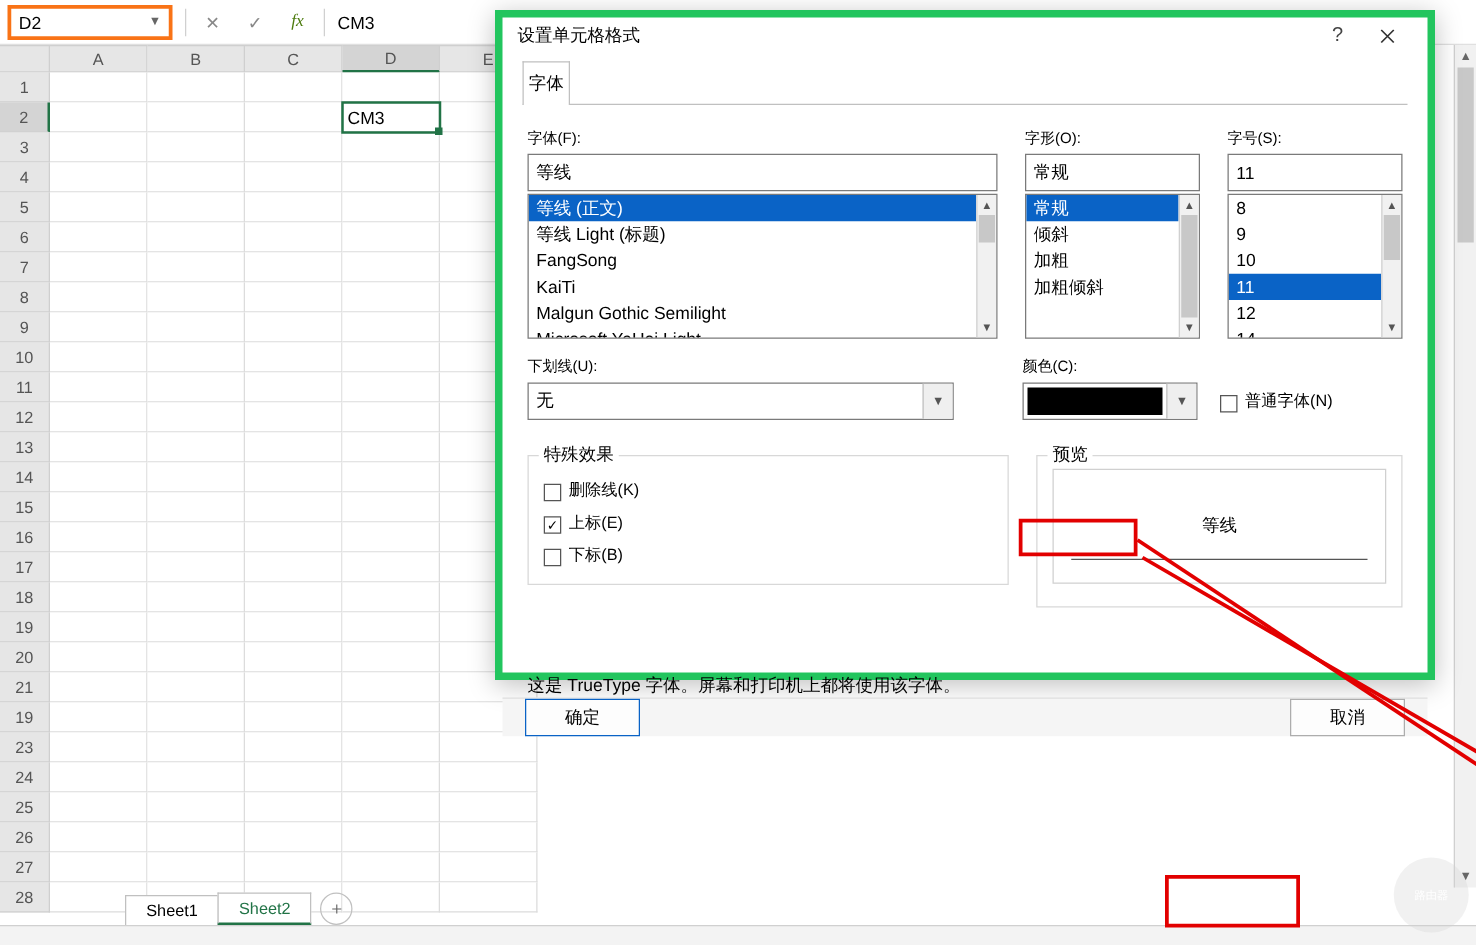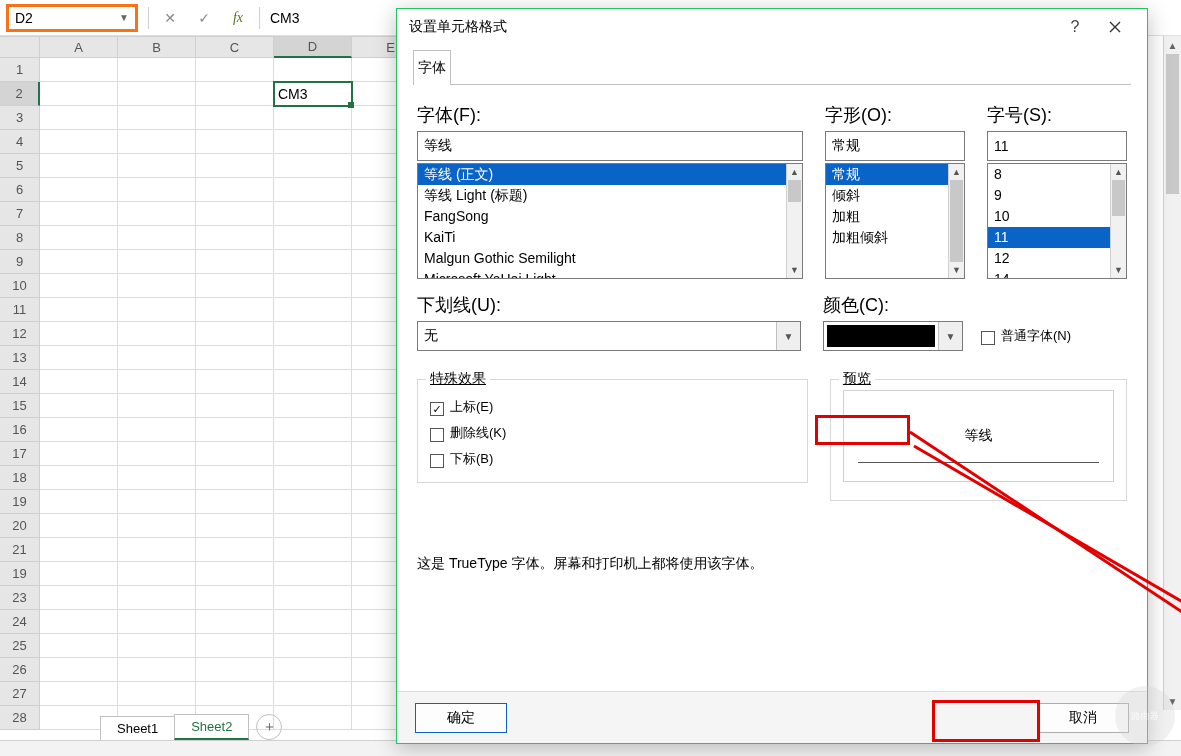--- a/index.html
+++ b/index.html
@@ -31,59 +31,59 @@
 .sheet-tabs { position:absolute; left:0; bottom:16px; height:30px; display:flex; align-items:flex-end; padding-left:100px; }
 .tab { padding:4px 16px; border:1px solid #c0c0c0; border-bottom:none; background:#fff; font-size:13px; margin-right:-1px; }
 .tab.active { border-bottom:2px solid #217346; color:#217346; }
 .tab-add { width:26px; height:26px; display:flex; align-items:center; justify-content:center; border:1px solid #c0c0c0; border-radius:50%; margin-left:8px; font-size:14px; color:#666; }
 .scrollbar-v { position:absolute; right:0; top:36px; bottom:46px; width:18px; background:#f1f1f1; border-left:1px solid #d0d0d0; }
 .scroll-up, .scroll-down { height:18px; display:flex; align-items:center; justify-content:center; color:#666; font-size:10px; }
 .scroll-thumb { position:absolute; top:18px; left:2px; right:2px; height:140px; background:#c8c8c8; }
 .status-bar { position:absolute; left:0; right:0; bottom:0; height:16px; background:#f3f3f3; border-top:1px solid #d0d0d0; }
 
 
-.dialog { position:absolute; left:396px; top:8px; width:752px; height:736px; background:#fff; border:1px solid #22c55e; box-shadow:0 4px 20px rgba(0,0,0,.25); display:flex; flex-direction:column; }
+.dialog { position:absolute; left:396px; top:8px; width:752px; height:536px; background:#fff; border:6px solid #22c55e; box-shadow:0 4px 20px rgba(0,0,0,.25); display:flex; flex-direction:column; }
 .dlg-title { height:36px; display:flex; align-items:center; justify-content:space-between; padding:0 12px; font-size:14px; }
 .dlg-title .right { display:flex; align-items:center; }
 .dlg-title .help, .dlg-title .close { width:40px; height:30px; display:flex; align-items:center; justify-content:center; font-size:16px; color:#444; }
 .dlg-title .close svg { width:12px; height:12px; }
 .dlg-body { flex:1; padding:4px 16px 0; position:relative; }
 .tabstrip { display:flex; border-bottom:1px solid #c0c0c0; }
 .tabstrip .tabbtn { padding:8px 4px; font-size:14px; background:#fff; border:1px solid transparent; border-bottom:none; }
 .tabstrip .tabbtn.active { border-color:#c0c0c0; position:relative; top:1px; background:#fff; }
 
 .form-area { padding:18px 4px 0; position:relative; }
 .cols { display:flex; gap:22px; }
 .col-font { flex:1; }
 .col-style { width:140px; }
 .col-size { width:140px; }
-.fld-label { font-size:18px; margin-bottom:4px; }
+.fld-label { font-size:12px; margin-bottom:4px; }
 .txtbox { width:100%; height:30px; border:1px solid #7a7a7a; padding:0 6px; font-size:14px; display:flex; align-items:center; background:#fff; }
 .listbox { width:100%; height:116px; border:1px solid #7a7a7a; overflow:hidden; margin-top:2px; position:relative; background:#fff; }
 .listbox .opts { position:absolute; inset:0 16px 0 0; overflow:hidden; }
 .listbox .opt { padding:1px 6px; font-size:14px; line-height:19px; white-space:nowrap; }
 .listbox .opt.sel { background:#0a63c6; color:#fff; }
 .listbox .sb { position:absolute; right:0; top:0; bottom:0; width:16px; background:#f1f1f1; border-left:1px solid #d0d0d0; }
 .listbox .sb .up, .listbox .sb .dn { height:16px; display:flex; align-items:center; justify-content:center; font-size:9px; color:#555; }
 .listbox .sb .th { position:absolute; left:1px; right:1px; background:#c8c8c8; }
 
 .row2 { display:flex; gap:22px; margin-top:14px; }
 .col-underline { flex:1; }
-.col-color { width:304px; }
+.col-color { width:304px;margin-left:33px; }
 .combo { width:100%; height:30px; border:1px solid #7a7a7a; display:flex; align-items:center; justify-content:space-between; padding:0 6px; font-size:14px; background:#fff; }
 .combo .dd { width:24px; height:28px; margin-right:-6px; display:flex; align-items:center; justify-content:center; border-left:1px solid #c0c0c0; font-size:10px; color:#555; background:#efefef; }
 .color-combo { width:140px; height:30px; border:1px solid #7a7a7a; display:flex; align-items:center; background:#fff; }
 .color-swatch { flex:1; margin:3px; background:#000; height:22px; }
 .color-combo .dd { width:24px; height:28px; display:flex; align-items:center; justify-content:center; border-left:1px solid #c0c0c0; font-size:10px; color:#555; background:#efefef; }
 .chk-row { display:flex; align-items:flex-end; margin-top:8px; }
 .chk { width:14px; height:14px; border:1px solid #555; margin-right:6px; display:flex; align-items:center; justify-content:center; font-size:11px; }
 .chk.checked::after { content:'✓'; }
 
 .fieldset { border:1px solid #d8d8d8; padding:10px 12px 14px; margin-top:14px; position:relative; }
-.fieldset .legend { position:absolute; top:-10px; left:8px; background:#fff; padding:0 4px; font-size:14px;text-decoration:underline; }
+.fieldset .legend { position:absolute; top:-10px; left:8px; background:#fff; padding:0 4px; font-size:14px; }
 .effects-preview { display:flex; gap:22px; margin-top:14px; }
 .effects { width:400px; }
 .preview { width:304px; }
 .preview-box { border:1px solid #d0d0d0; height:92px; display:flex; align-items:center; justify-content:center; position:relative; }
 .preview-box .baseline { position:absolute; left:14px; right:14px; bottom:18px; border-top:1px solid #555; }
 .preview-box .sample { position:relative; z-index:1; font-size:14px; }
 .hint { margin-top:54px; font-size:14px; }
 
 .dlg-footer { height:52px; border-top:1px solid #dedede; display:flex; align-items:center; justify-content:space-between; padding:0 18px; background:#f5f5f5; gap:12px; }
 .btn { min-width:92px; height:30px; border:1px solid #adadad; background:#fdfdfd; font-size:14px; display:flex; align-items:center; justify-content:center; }
@@ -462,27 +462,27 @@
               <span>普通字体(N)</span>
             </div>
           </div>
         </div>
       </div>
 
       <div class="effects-preview">
         <div class="effects">
           <div class="fieldset">
             <div class="legend">特殊效果</div>
+            <div class="chk-row">
+              <div class="chk"></div>
+              <span>删除线(K)</span>
+            </div>
             <div class="chk-row" id="sup-row">
               <div class="chk checked"></div>
               <span>上标(E)</span>
-            </div>
-            <div class="chk-row">
-              <div class="chk"></div>
-              <span>删除线(K)</span>
             </div>
             <div class="chk-row">
               <div class="chk"></div>
               <span>下标(B)</span>
             </div>
           </div>
         </div>
         <div class="preview">
           <div class="fieldset" style="height:122px">
             <div class="legend">预览</div>

